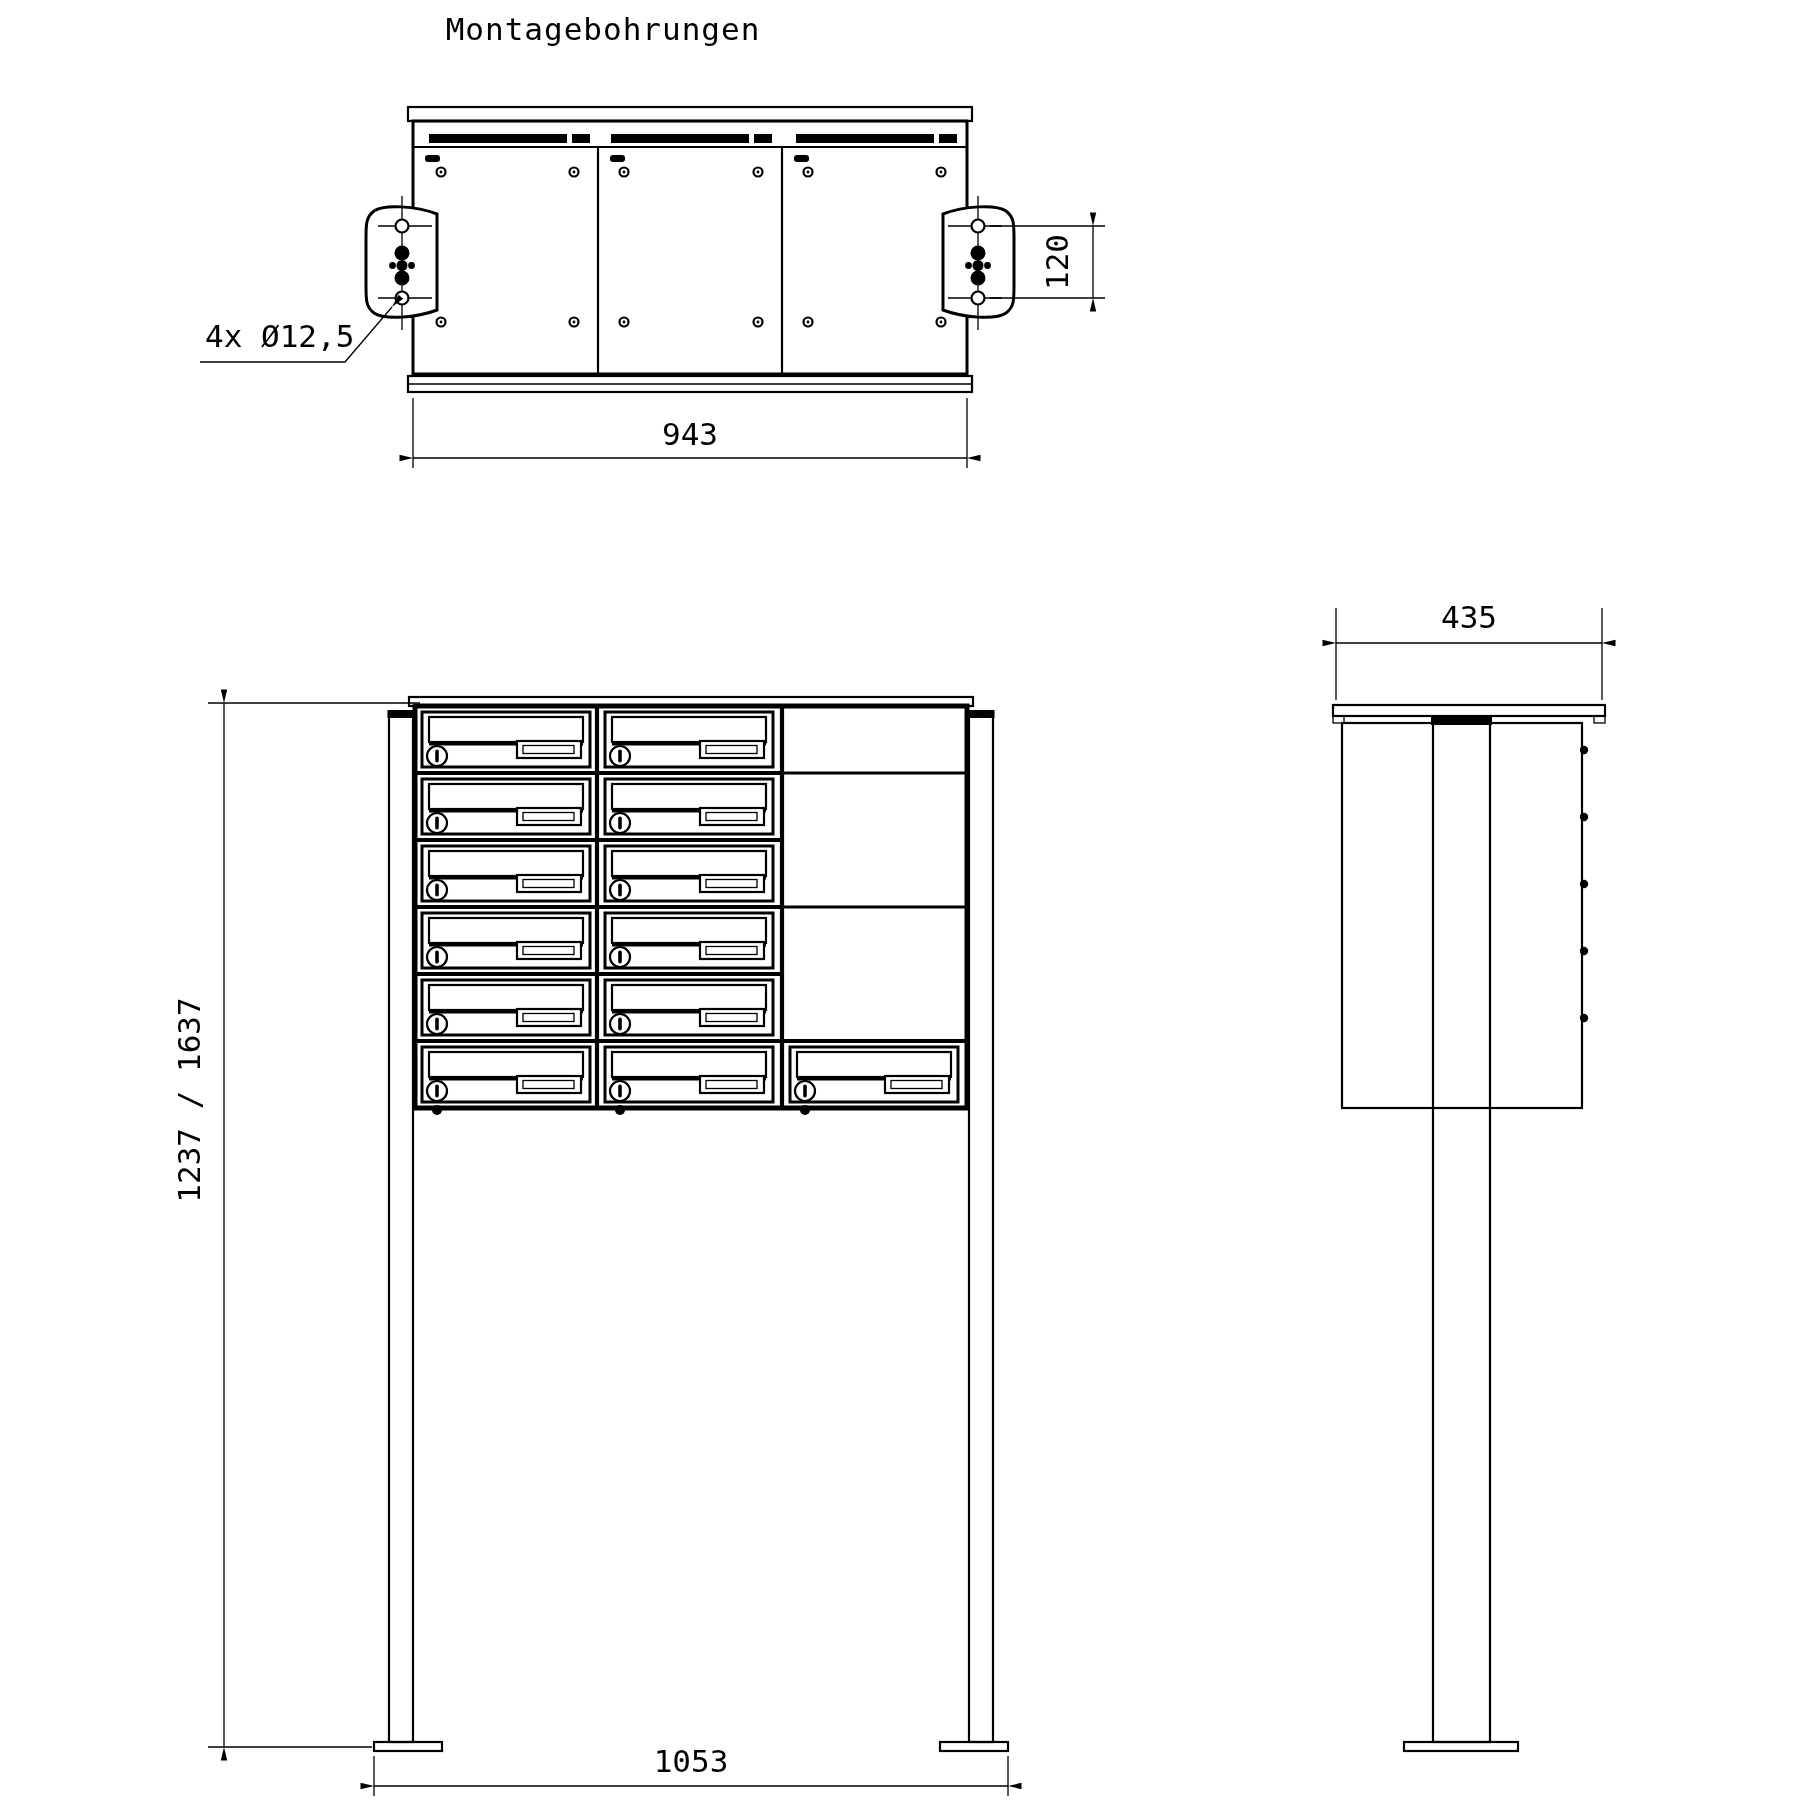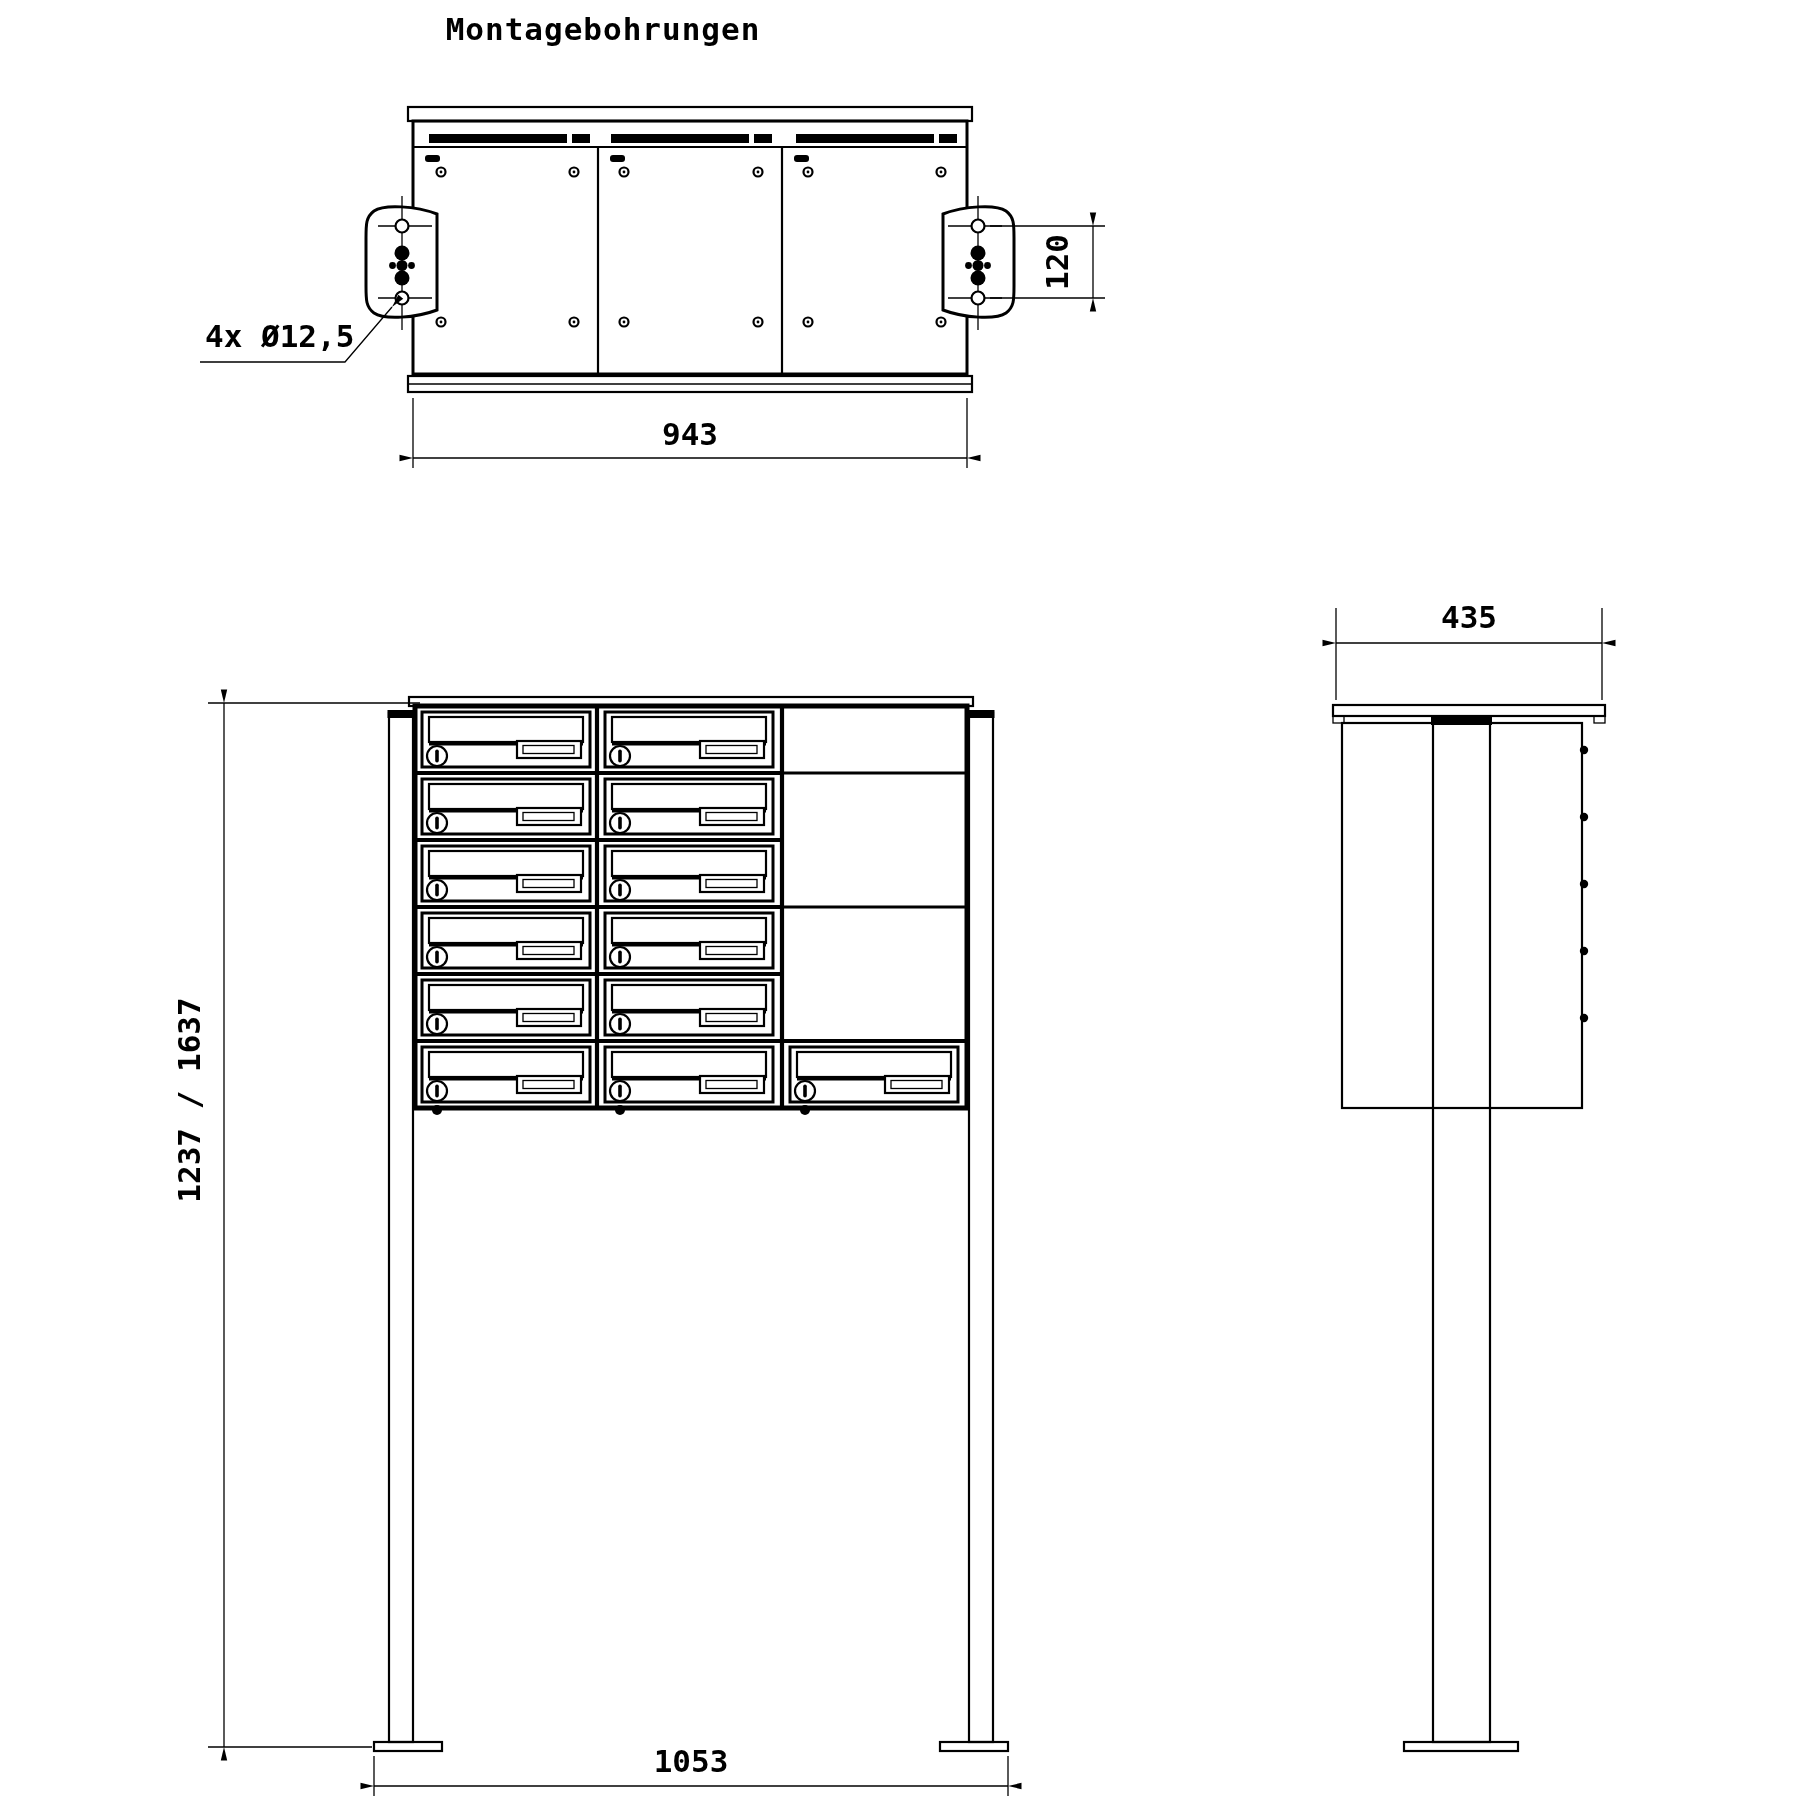--- a/index.html
+++ b/index.html
@@ -1,16 +1,16 @@
 <!DOCTYPE html>
 <html><head>
 <meta charset="utf-8">
 <style>
   html,body{margin:0;padding:0;background:#ffffff;}
-  .stage{width:1800px;height:1800px;position:relative;background:#ffffff;overflow:hidden;font-weight:bold;}
+  .stage{width:1800px;height:1800px;position:relative;background:#ffffff;overflow:hidden;}
   svg{display:block;}
   text{font-family:"DejaVu Sans Mono","Liberation Mono",monospace;fill:#000;}
   .t-title{font-size:31px;letter-spacing:1px;}
   .t-dim{font-size:31px;}
   .ln{stroke:#000;fill:none;}
   .w1{stroke-width:1.3;}
   .w2{stroke-width:2.2;}
   .w3{stroke-width:3;}
   .w4{stroke-width:4.2;}
   .w5{stroke-width:5;}

